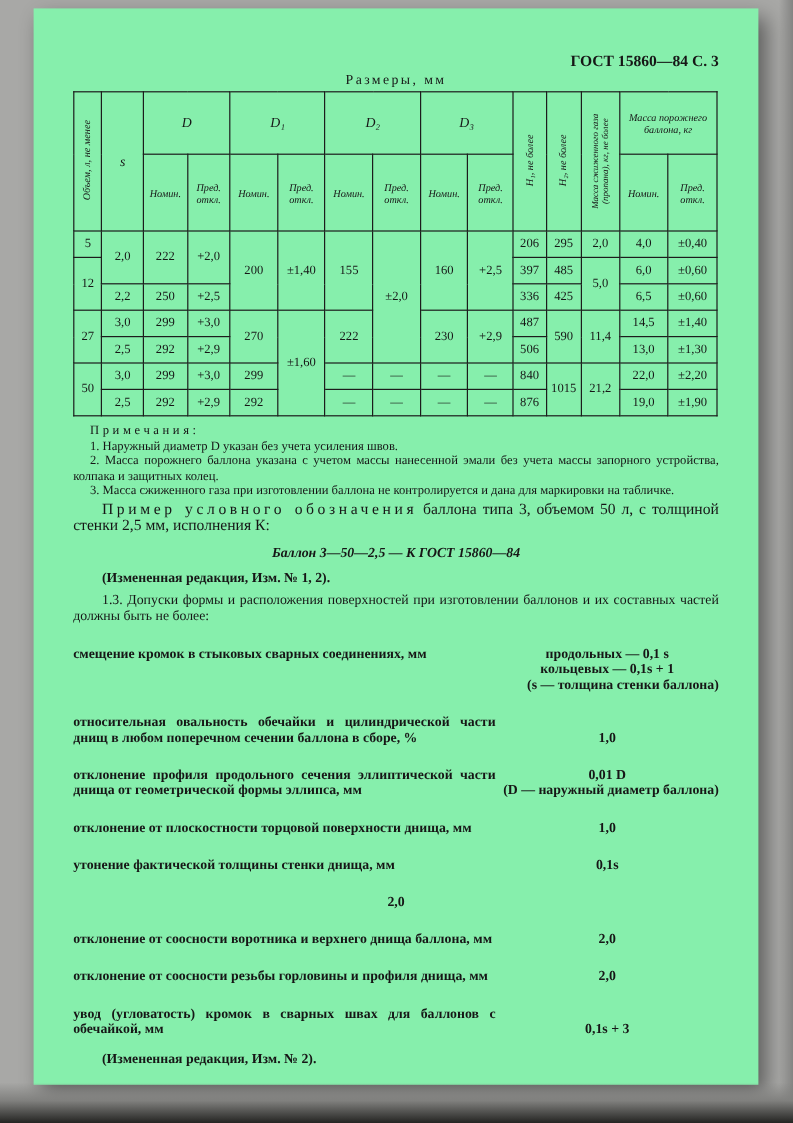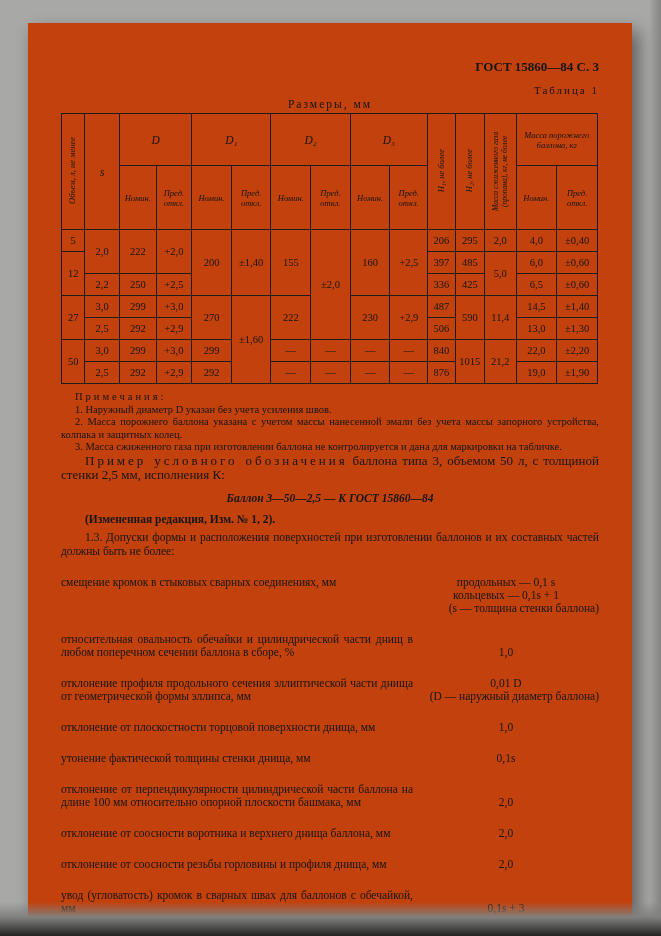--- a/index.html
+++ b/index.html
@@ -1,18 +1,18 @@
 <!DOCTYPE html>
 <html><head>
 <meta charset="utf-8">
 <style>
   * { margin:0; padding:0; box-sizing:border-box; }
   html,body { width:661px; height:936px; }
   body { background:#a8a8a6; font-family:"Liberation Serif", serif; color:#161616; position:relative; overflow:hidden; }
-  .page { position:absolute; left:28px; top:23px; width:604px; height:897px; background:#c2410c;
+  .page { position:absolute; left:28px; top:7px; width:604px; height:897px; background:#86efac;
           padding:36px 33px 0 33px; box-shadow:6px 8px 16px rgba(0,0,0,0.45); }
   .bottom-band { position:absolute; left:0; bottom:0; width:100%; height:34px; z-index:5;
           background:linear-gradient(180deg, rgba(168,168,166,0) 0%, #80807e 45%, #232321 100%); }
   .right-shade { position:absolute; right:0; top:0; width:12px; height:100%; z-index:4;
           background:linear-gradient(90deg, rgba(0,0,0,0) 0%, rgba(0,0,0,0.22) 100%); }
 
   .doc-header { text-align:right; font-weight:bold; font-size:13px; }
   .table-label { text-align:right; font-size:11px; letter-spacing:2px; margin-top:9px; }
   .table-title { text-align:center; font-size:11.5px; letter-spacing:2px; margin-top:2px; margin-bottom:3px; }
 
@@ -32,35 +32,34 @@
   .notes .n-title { letter-spacing:3px; text-indent:14px; }
   .notes p { text-indent:14px; }
 
   .example { font-size:13px; line-height:14px; text-align:justify; text-indent:24px; }
   .example .lead { letter-spacing:3px; }
   .designation { text-align:center; font-style:italic; font-size:11.5px; margin-top:10px;font-weight:bold; }
   .bold-note { font-weight:bold; font-size:11.5px; margin-top:9px; text-indent:24px; }
   .clause { font-size:11.5px; line-height:14px; margin-top:5px; text-align:justify; text-indent:24px; }
 
   .specs { margin-top:4px; font-size:11.5px; line-height:13px; }
-  .spec-item { display:flex; align-items:flex-end; margin-top:18px; }
+  .spec-item { display:flex; align-items:flex-end; margin-top:18px;font-weight:bold; }
   .spec-item.top { align-items:flex-start; }
   .spec-text { width:352px; text-align:justify; }
   .spec-right { flex:1; }
   .spec-value { text-align:center; }
   .spec-note { text-align:right; }
   .final-note { margin-top:12px; }
 </style>
 </head>
 <body>
 
 <div class="page">
 
   <div class="doc-header">ГОСТ 15860—84 С. 3</div>
-  <div class="table-label">Таблица 1</div>
   <div class="table-title">Размеры, мм</div>
 
   <table class="dims">
     <colgroup>
       <col style="width:23px">
         <col style="width:34px">
       <col style="width:36px">
         <col style="width:35px">
       <col style="width:39px">
         <col style="width:39px">
@@ -240,21 +239,20 @@
     </div>
 
     <div class="spec-item">
       <div class="spec-text">утонение фактической толщины стенки днища, мм</div>
       <div class="spec-right">
         <div class="spec-value">0,1s</div>
       </div>
     </div>
 
     <div class="spec-item">
-      <div class="spec-text">отклонение от перпендикулярности цилиндрической части баллона на длине 100 мм относительно опорной плоскости башмака, мм</div>
       <div class="spec-right">
         <div class="spec-value">2,0</div>
       </div>
     </div>
 
     <div class="spec-item">
       <div class="spec-text">отклонение от соосности воротника и верхнего днища баллона, мм</div>
       <div class="spec-right">
         <div class="spec-value">2,0</div>
       </div>

